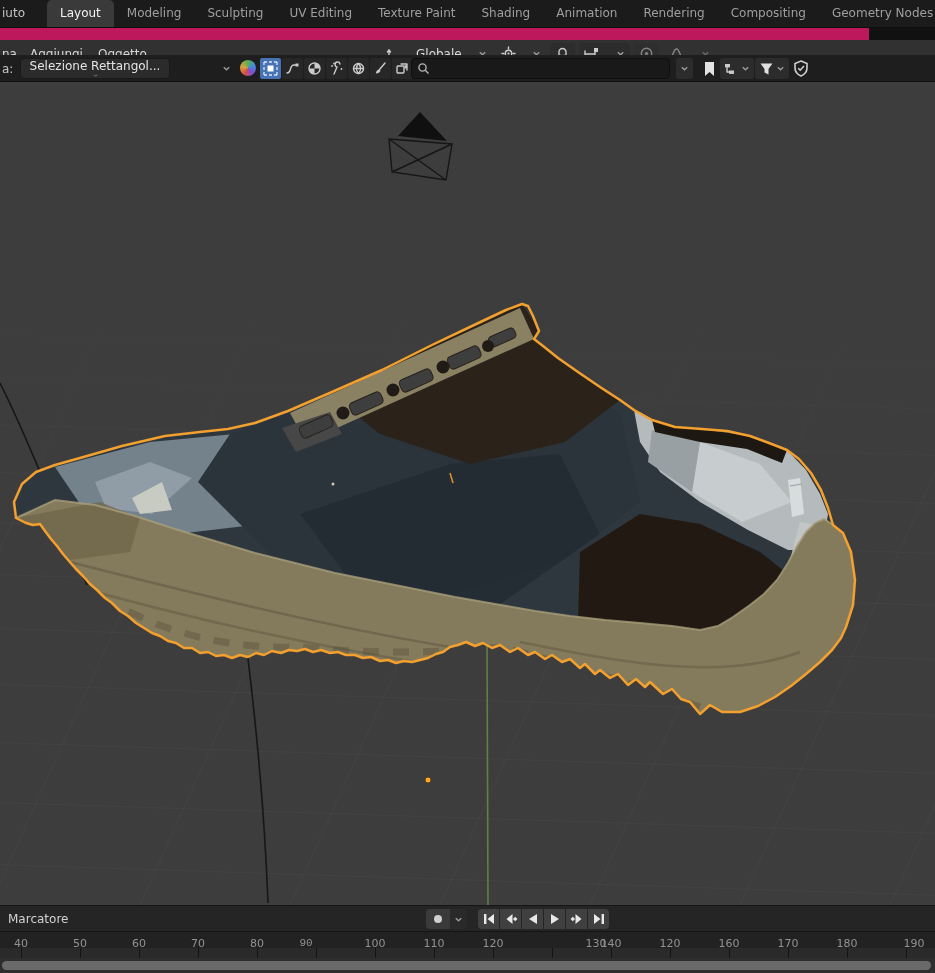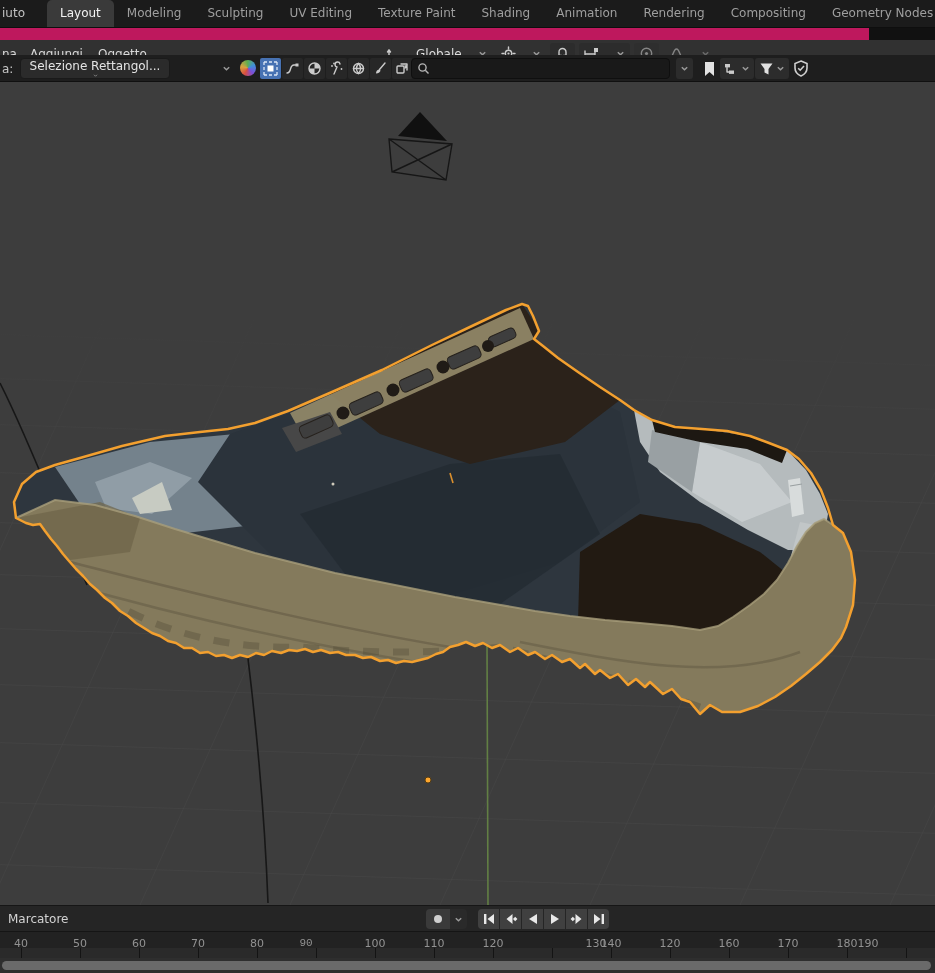--- a/index.html
+++ b/index.html
@@ -421,21 +421,21 @@
       <span class="rlabel" style="left: 306px; font-family: Liberation Mono, monospace;">90</span>
       <span class="rlabel" style="left: 375px;">100</span>
       <span class="rlabel" style="left: 434px;">110</span>
       <span class="rlabel" style="left: 493px;">120</span>
       <span class="rlabel" style="left: 552px; margin-left: 44px;">130</span>
       <span class="rlabel" style="left: 611px;">140</span>
       <span class="rlabel" style="left: 670px;">120</span>
       <span class="rlabel" style="left: 729px;">160</span>
       <span class="rlabel" style="left: 788px;">170</span>
       <span class="rlabel" style="left: 847px;">180</span>
-      <span class="rlabel" style="left: 868px;">190</span>
+      <span class="rlabel" style="left: 914px;">190</span>
     </div>
   <div class="rstrip" id="rstrip">
       <div class="rtick" style="left: 21px;"></div>
       <div class="rtick" style="left: 80px;"></div>
       <div class="rtick" style="left: 139px;"></div>
       <div class="rtick" style="left: 198px;"></div>
       <div class="rtick" style="left: 257px;"></div>
       <div class="rtick" style="left: 316px;"></div>
       <div class="rtick" style="left: 375px;"></div>
       <div class="rtick" style="left: 434px;"></div>

